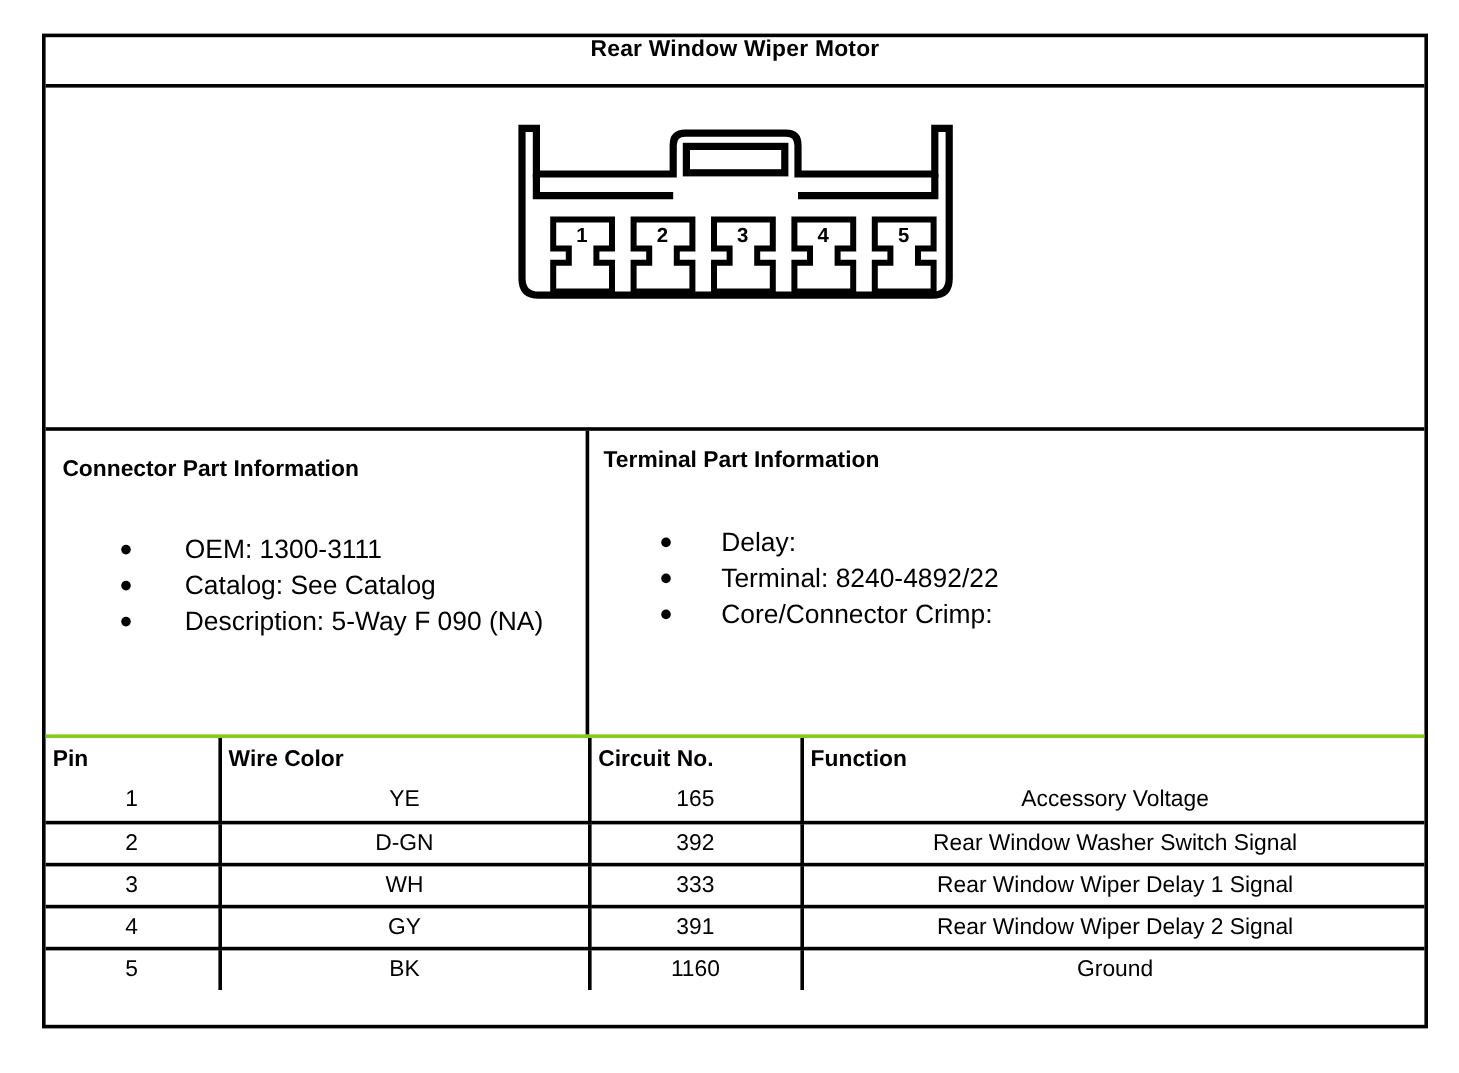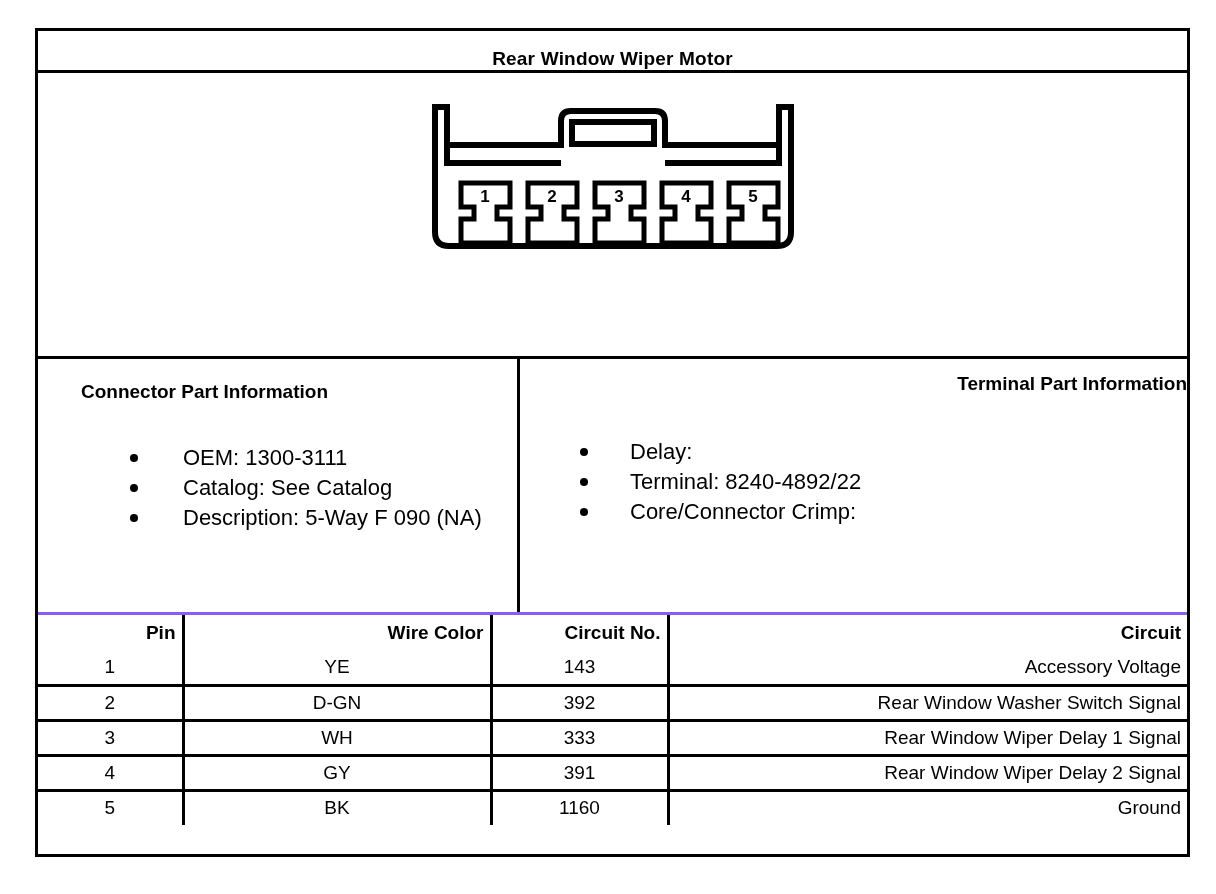--- a/index.html
+++ b/index.html
@@ -26,21 +26,21 @@
     border: 3px solid #000;
     box-sizing: border-box;
     background: #fff;
   }
 
   
   #title-band {
     height: 39px;
     border-bottom: 3px solid #000;
     display: flex;
-    align-items: flex-end;
+    align-items: flex-start;
     justify-content: center;
   }
   #title-band .title-text {
     font-size: 19px;
     font-weight: bold;
     letter-spacing: 0.2px;
   }
 
   
   #illus-band {
@@ -51,44 +51,43 @@
   #connector-figure {
     position: absolute;
     left: 50%;
     top: 28px;
     transform: translateX(-50%);
   }
 
   
   #info-band {
     height: 253px;
-    border-bottom: 3px solid #8b5cf6;
+    border-bottom: 3px solid #84cc16;
     display: flex;
-    padding-left: 29px;
   }
   .info-panel {
     box-sizing: border-box;
     position: relative;
   }
   #connector-info {
     width: 453px;
     border-right: 3px solid #000;
     padding: 22px 0 0 8px;
   }
   #terminal-info {
     flex: 1;
     padding: 14px 0 0 8px;
   }
   .panel-heading {
     font-size: 19px;
     font-weight: bold;
     margin: 0 0 0 0;
   }
   #connector-info .panel-heading { margin-left: 6px; }
-  #terminal-info  .panel-heading { margin-left: 4px; text-align: right; }
+  #terminal-info  .panel-heading { margin-left: 4px; }
 
   ul.bullets {
     list-style: none;
     margin: 0;
     padding: 0;
     font-size: 22px;
   }
   #connector-info ul.bullets { margin-top: 44px; }
   #terminal-info  ul.bullets { margin-top: 46px; }
 
@@ -127,24 +126,24 @@
 
   #pin-table th,
   #pin-table td {
     border: 3px solid #000;
     height: 35px;
     padding: 0 6px;
     box-sizing: border-box;
   }
   #pin-table th {
     font-weight: bold;
-    text-align: right;
+    text-align: left;
   }
   #pin-table td { text-align: center; }
-  #pin-table td.fn { text-align: right; padding-left: 8px; }
+  #pin-table td.fn { text-align: center; padding-left: 8px; }
 
   
   #pin-table tr > *:first-child { border-left: none; }
   #pin-table tr > *:last-child  { border-right: none; }
   #pin-table tr:first-child > * { border-top: none; }
   #pin-table tr:last-child  > * { border-bottom: none; }
 </style>
 </head>
 <body>
 
@@ -228,28 +227,28 @@
       <col class="c-pin">
         <col class="c-wire">
         <col class="c-circuit">
         <col class="c-function">
     </colgroup>
     <thead>
       <tr>
         <th>Pin</th>
         <th>Wire Color</th>
         <th>Circuit No.</th>
-        <th>Circuit</th>
+        <th>Function</th>
       </tr>
     </thead>
     <tbody>
       <tr>
         <td>1</td>
         <td>YE</td>
-        <td>143</td>
+        <td>165</td>
         <td class="fn">Accessory Voltage</td>
       </tr>
       <tr>
         <td>2</td>
         <td>D-GN</td>
         <td>392</td>
         <td class="fn">Rear Window Washer Switch Signal</td>
       </tr>
       <tr>
         <td>3</td>

